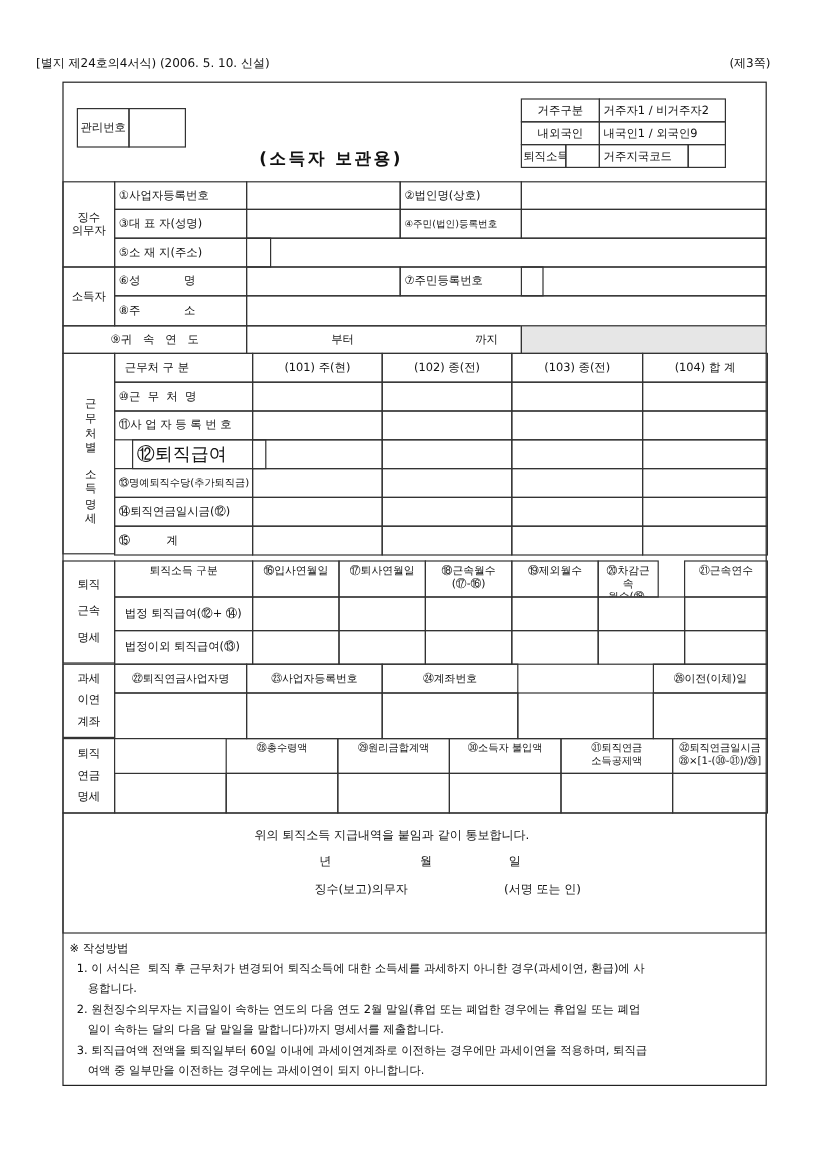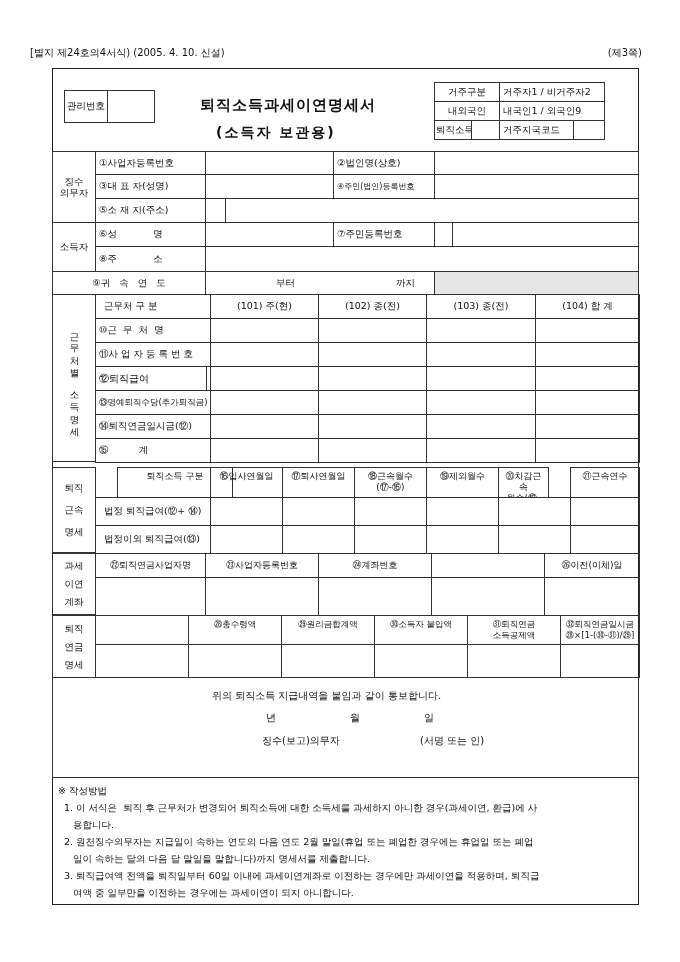--- a/index.html
+++ b/index.html
@@ -17,29 +17,28 @@
   .gray { background: #e6e6e6; }
   .vtext { writing-mode: vertical-rl; text-orientation: upright; letter-spacing: 2px; }
   .notes { position: absolute; font-size: 9.5px; line-height: 17px; }
   .note-title { font-size: 9.5px; }
 </style>
 </head>
 <body>
 
 <div class="page">
 
-  <div class="hdr-left">[별지 제24호의4서식)  (2005. 4. 10. 신설)</div>
+  <div class="hdr-left">[별지 제24호의4서식)  (2006. 5. 10. 신설)</div>
   <div class="hdr-right">(제3쪽)</div>
 
   <div class="frame"></div>
 
   <div class="cell c" style="left:64px;top:90px;width:44px;height:33px;">관리번호</div>
   <div class="cell" style="left:107px;top:90px;width:48px;height:33px;"></div>
 
-  <div class="title" style="left:200px;top:96px;">퇴직소득과세이연명세서</div>
   <div class="sub" style="left:216px;top:124px;">(소득자 보관용)</div>
 
   <div class="cell c" style="left:434px;top:82px;width:66px;height:20px;">거주구분</div>
   <div class="cell" style="left:499px;top:82px;width:106px;height:20px;">거주자1 / 비거주자2</div>
   <div class="cell c" style="left:434px;top:101px;width:66px;height:20px;">내외국인</div>
   <div class="cell" style="left:499px;top:101px;width:106px;height:20px;">내국인1 / 외국인9</div>
   <div class="cell" style="left:434px;top:120px;width:38px;height:20px;padding:0 1px;">퇴직소득</div>
   <div class="cell" style="left:471px;top:120px;width:29px;height:20px;"></div>
   <div class="cell" style="left:499px;top:120px;width:75px;height:20px;">거주지국코드</div>
   <div class="cell" style="left:573px;top:120px;width:32px;height:20px;"></div>
@@ -117,41 +116,41 @@
     <div class="cell" style="left: 95px; top: 318px; width: 116px; height: 25px;;white-space:pre;font-size:9.5px">⑩근  무  처  명</div>
     <div class="cell" style="left: 210px; top: 318px; width: 109px; height: 25px;"></div>
     <div class="cell" style="left: 318px; top: 318px; width: 109px; height: 25px;"></div>
     <div class="cell" style="left: 426px; top: 318px; width: 110px; height: 25px;"></div>
     <div class="cell" style="left: 535px; top: 318px; width: 105px; height: 25px;"></div>
     <div class="cell" style="left: 95px; top: 342px; width: 116px; height: 25px;;white-space:pre;font-size:9.5px">⑪사 업 자 등 록 번 호</div>
     <div class="cell" style="left: 210px; top: 342px; width: 109px; height: 25px;"></div>
     <div class="cell" style="left: 318px; top: 342px; width: 109px; height: 25px;"></div>
     <div class="cell" style="left: 426px; top: 342px; width: 110px; height: 25px;"></div>
     <div class="cell" style="left: 535px; top: 342px; width: 105px; height: 25px;"></div>
-    <div class="cell" style="left: 95px; top: 366px; width: 112px; height: 25px;;white-space:pre;font-size:10px">⑫퇴직급여</div>
+    <div class="cell" style="left: 110px; top: 366px; width: 112px; height: 25px;;white-space:pre;font-size:15px">⑫퇴직급여</div>
     <div class="cell" style="left: 210px; top: 366px; width: 109px; height: 25px;"></div>
     <div class="cell" style="left: 318px; top: 366px; width: 109px; height: 25px;"></div>
     <div class="cell" style="left: 426px; top: 366px; width: 110px; height: 25px;"></div>
     <div class="cell" style="left: 535px; top: 366px; width: 105px; height: 25px;"></div>
     <div class="cell" style="left: 95px; top: 390px; width: 116px; height: 25px;;white-space:pre;font-size:8.5px">⑬명예퇴직수당(추가퇴직금)</div>
     <div class="cell" style="left: 210px; top: 390px; width: 109px; height: 25px;"></div>
     <div class="cell" style="left: 318px; top: 390px; width: 109px; height: 25px;"></div>
     <div class="cell" style="left: 426px; top: 390px; width: 110px; height: 25px;"></div>
     <div class="cell" style="left: 535px; top: 390px; width: 105px; height: 25px;"></div>
     <div class="cell" style="left: 95px; top: 414px; width: 116px; height: 25px;;white-space:pre;font-size:9.5px">⑭퇴직연금일시금(⑫)</div>
     <div class="cell" style="left: 210px; top: 414px; width: 109px; height: 25px;"></div>
     <div class="cell" style="left: 318px; top: 414px; width: 109px; height: 25px;"></div>
     <div class="cell" style="left: 426px; top: 414px; width: 110px; height: 25px;"></div>
     <div class="cell" style="left: 535px; top: 414px; width: 105px; height: 25px;"></div>
     <div class="cell" style="left: 95px; top: 438px; width: 116px; height: 25px;;white-space:pre;font-size:9.5px">⑮          계</div>
     <div class="cell" style="left: 210px; top: 438px; width: 109px; height: 25px;"></div>
     <div class="cell" style="left: 318px; top: 438px; width: 109px; height: 25px;"></div>
     <div class="cell" style="left: 426px; top: 438px; width: 110px; height: 25px;"></div>
     <div class="cell" style="left: 535px; top: 438px; width: 105px; height: 25px;"></div>
-    <div class="cell c wrap" style="left: 95px; top: 467px; width: 116px; height: 31px;;white-space:pre-line;align-items:flex-start;padding-top:3px;font-size:9px;margin-left:22px;">퇴직소득 구분</div>
+    <div class="cell c wrap" style="left: 95px; top: 467px; width: 116px; height: 31px;;white-space:pre-line;align-items:flex-start;padding-top:3px;font-size:9px;">퇴직소득 구분</div>
     <div class="cell c wrap" style="left: 210px; top: 467px; width: 73px; height: 31px;;white-space:pre-line;align-items:flex-start;padding-top:3px;font-size:9px;">⑯입사연월일</div>
     <div class="cell c wrap" style="left: 282px; top: 467px; width: 73px; height: 31px;;white-space:pre-line;align-items:flex-start;padding-top:3px;font-size:9px;">⑰퇴사연월일</div>
     <div class="cell c wrap" style="left: 354px; top: 467px; width: 73px; height: 31px;;white-space:pre-line;align-items:flex-start;padding-top:3px;font-size:9px;">⑱근속월수
 (⑰-⑯)</div>
     <div class="cell c wrap" style="left: 426px; top: 467px; width: 73px; height: 31px;;white-space:pre-line;align-items:flex-start;padding-top:3px;font-size:9px;">⑲제외월수</div>
     <div class="cell c wrap" style="left: 498px; top: 467px; width: 51px; height: 31px;;white-space:pre-line;align-items:flex-start;padding-top:3px;font-size:9px;">⑳차감근속
 월수(⑱-⑲)</div>
     <div class="cell c wrap" style="left: 570px; top: 467px; width: 70px; height: 31px;;white-space:pre-line;align-items:flex-start;padding-top:3px;font-size:9px;">㉑근속연수</div>
     <div class="cell" style="left: 95px; top: 497px; width: 116px; height: 29px;;padding-left:8px;">법정 퇴직급여(⑫+ ⑭)</div>
     <div class="cell" style="left: 210px; top: 497px; width: 73px; height: 29px;"></div>

